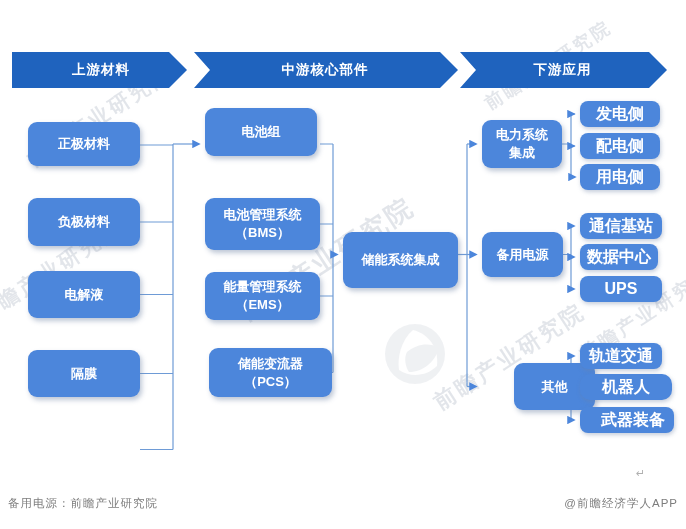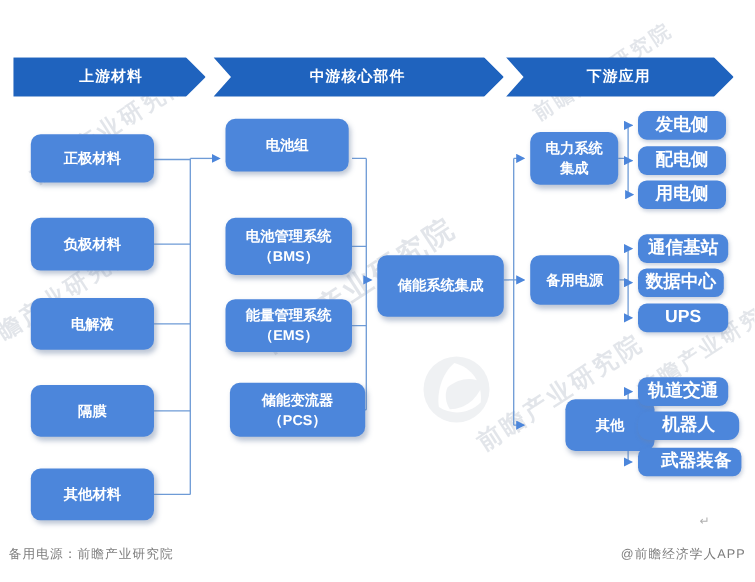--- a/index.html
+++ b/index.html
@@ -100,21 +100,20 @@
       <path d="M571 356 H574" marker-end="url(#ah)"></path>
       <path d="M571 387 H574" marker-end="url(#ah)"></path>
       <path d="M571 420 H574" marker-end="url(#ah)"></path>
     </g>
   </svg>
 
   <div class="box main" style="left:28px;top:122px;width:112px;height:44px;text-align:center;">正极材料</div>
   <div class="box main" style="left:28px;top:271px;width:112px;height:47px;">电解液</div>
   <div class="box main" style="left:28px;top:198px;width:112px;height:48px;">负极材料</div>
   <div class="box main" style="left:28px;top:350px;width:112px;height:47px;">隔膜</div>
-  <div class="box main" style="left:28px;top:426px;width:112px;height:47px;">其他材料</div>
 
   <div class="box main" style="left:205px;top:108px;width:112px;height:48px;">电池组</div>
   <div class="box main" style="left:205px;top:198px;width:115px;height:52px;">电池管理系统
 （BMS）</div>
   <div class="box main" style="left:205px;top:272px;width:115px;height:48px;">能量管理系统
 （EMS）</div>
   <div class="box main" style="left:193px;top:348px;width:123px;height:49px;margin-left:16px;">储能变流器
 （PCS）</div>
 
   <div class="box main" style="left:343px;top:232px;width:115px;height:56px;">储能系统集成</div>

